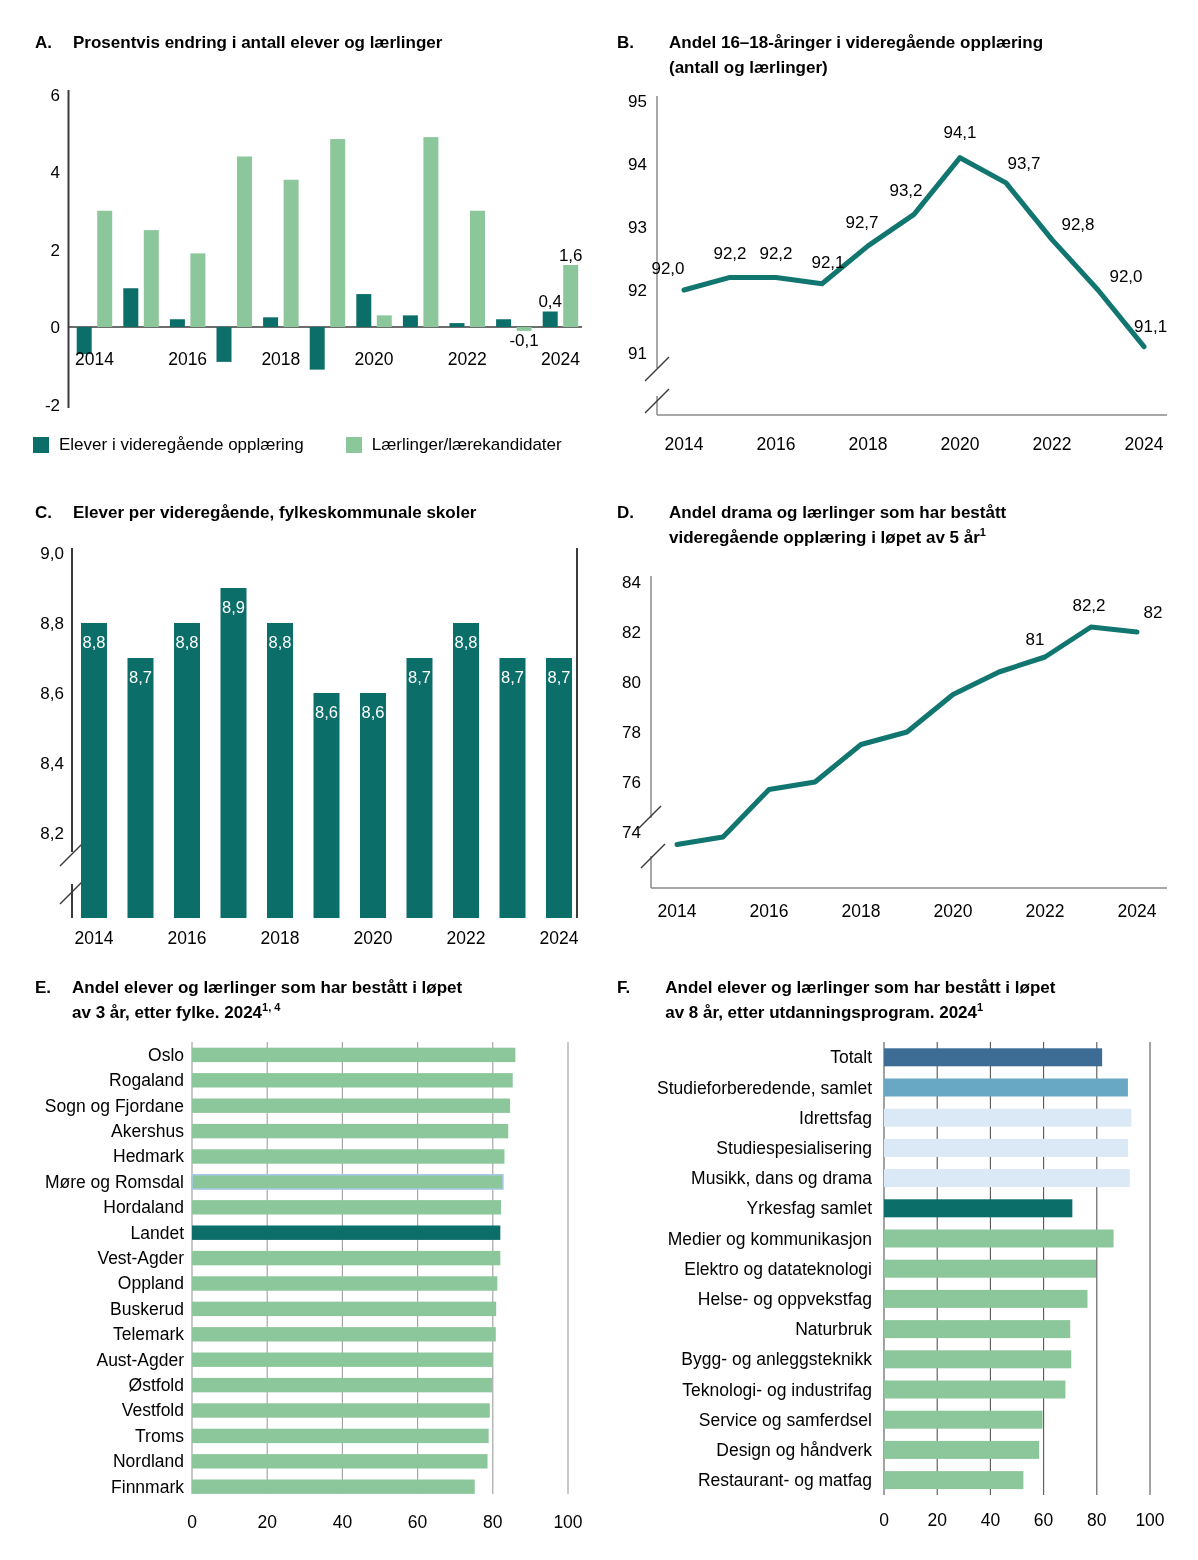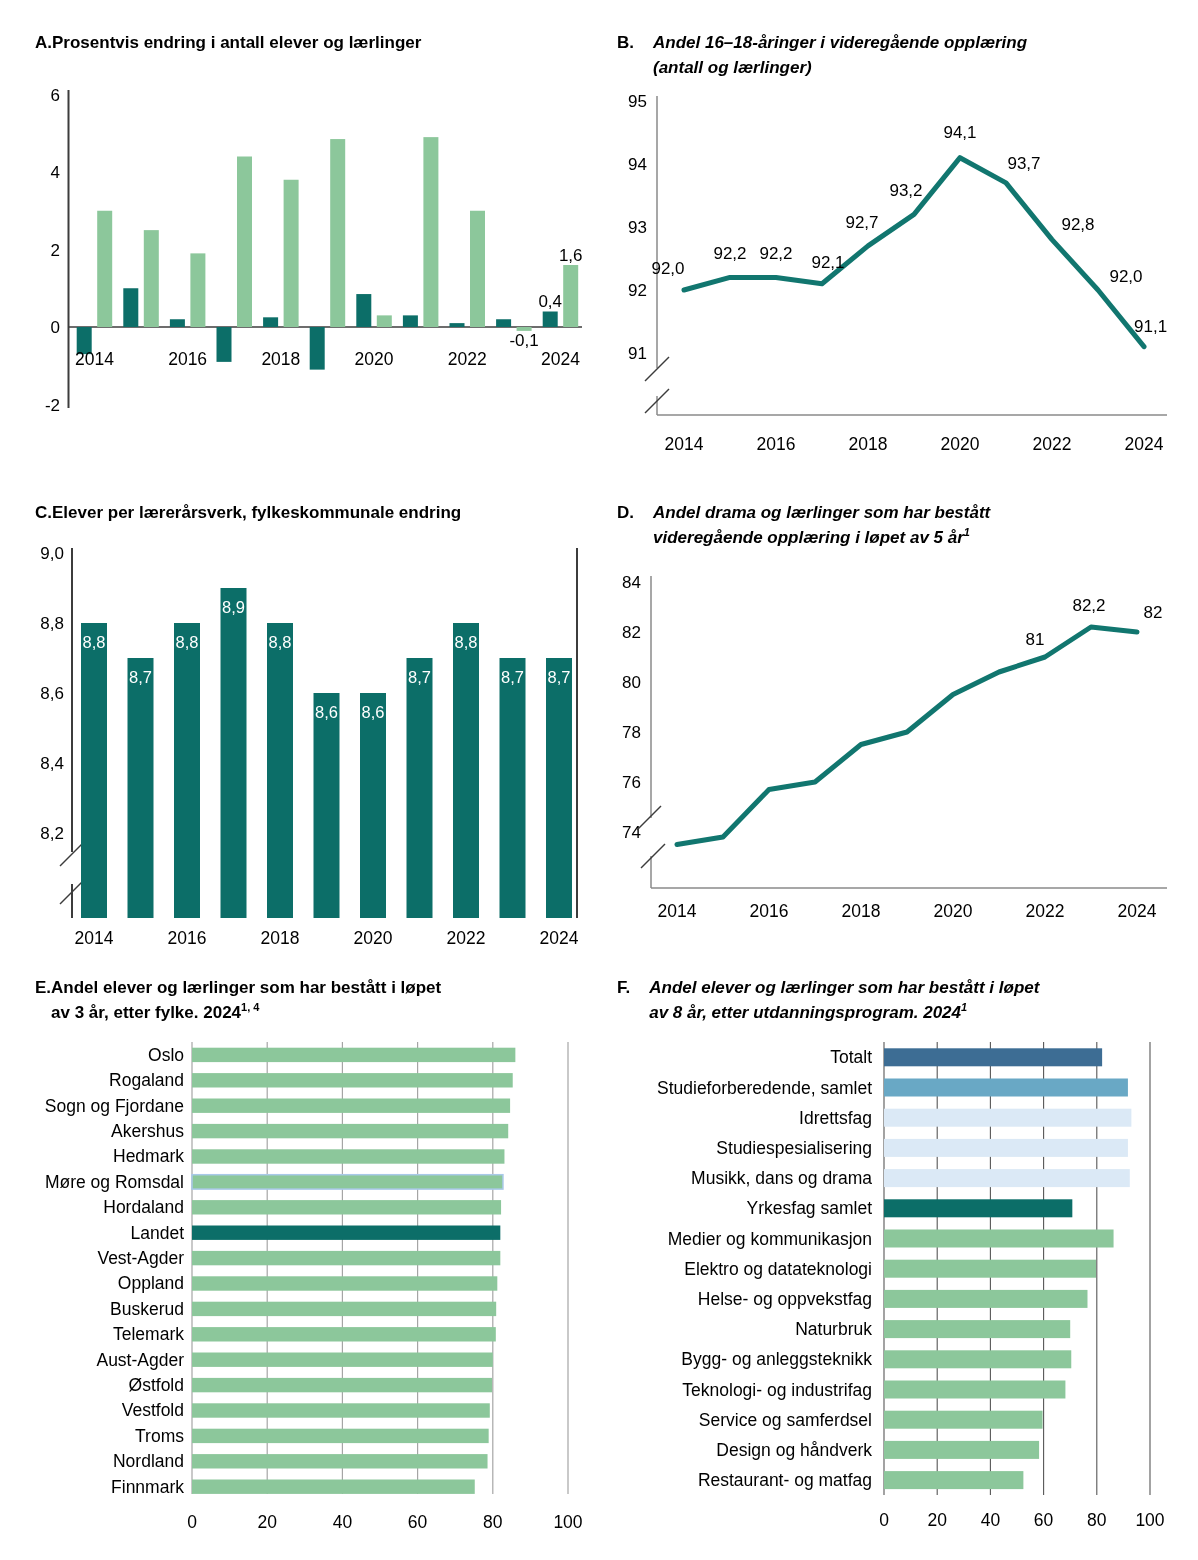--- a/index.html
+++ b/index.html
@@ -1,24 +1,24 @@
 <!DOCTYPE html>
 <html><head>
 <meta charset="utf-8">
 <style>
   html,body{margin:0;padding:0;background:#ffffff;}
   #canvas{position:relative;width:1198px;height:1560px;background:#fff;overflow:hidden;
           font-family:"Liberation Sans", sans-serif;color:#000;}
   .panel{position:absolute;}
   .ptitle{position:absolute;top:2px;left:0;display:flex;font-size:17px;font-weight:bold;line-height:1.35;}
   .ptitle .letter{flex:0 0 auto;}
-  .ptitle .ttext{}
+  .ptitle .ttext{margin-left:21px;}
   .panel.leftcol .ptitle{left:5px;}
   .panel.rightcol .ptitle{left:18px;}
-  .panel.rightcol .ptitle .ttext{margin-left:19px;font-style:italic;}
+  .panel.rightcol .ptitle .ttext{margin-left:35px;}
   sup{font-size:11px;}
   svg{position:absolute;left:0;top:0;}
   .legend{position:absolute;top:405px;left:3px;display:flex;align-items:center;font-size:17px;}
   .swatch{display:inline-block;width:16px;height:16px;margin-right:10px;}
   .lgap{margin-left:42px;}
   text{font-family:"Liberation Sans", sans-serif;}
 </style>
 </head>
 <body>
 
@@ -62,20 +62,26 @@
         <text x="157.65" y="335" text-anchor="middle" font-size="17.5" fill="#000" font-weight="normal">2016</text>
         <text x="250.85000000000002" y="335" text-anchor="middle" font-size="17.5" fill="#000" font-weight="normal">2018</text>
         <text x="344.05" y="335" text-anchor="middle" font-size="17.5" fill="#000" font-weight="normal">2020</text>
         <text x="437.25" y="335" text-anchor="middle" font-size="17.5" fill="#000" font-weight="normal">2022</text>
         <text x="530.45" y="335" text-anchor="middle" font-size="17.5" fill="#000" font-weight="normal">2024</text>
       </svg>
     <div class="ptitle">
       <span class="letter">A.</span>
       <span class="ttext"><span>Prosentvis endring i antall elever og lærlinger</span><br><span></span><sup></sup></span>
     </div>
+    <div class="legend">
+      <span class="swatch" style="background: rgb(12, 110, 104);"></span>
+      <span>Elever i videregående opplæring</span>
+      <span class="swatch lgap" style="background: rgb(140, 199, 155);"></span>
+      <span>Lærlinger/lærekandidater</span>
+    </div>
   </div>
 
   <div class="panel rightcol" style="left:599px;top:30px;width:599px;height:445px;">
     <svg id="svgB" width="599" height="445">
         <text x="48" y="77" text-anchor="end" font-size="17" fill="#000" font-weight="normal">95</text>
         <text x="48" y="140" text-anchor="end" font-size="17" fill="#000" font-weight="normal">94</text>
         <text x="48" y="203" text-anchor="end" font-size="17" fill="#000" font-weight="normal">93</text>
         <text x="48" y="266" text-anchor="end" font-size="17" fill="#000" font-weight="normal">92</text>
         <text x="48" y="329" text-anchor="end" font-size="17" fill="#000" font-weight="normal">91</text>
         <line x1="58" y1="66" x2="58" y2="338" stroke="#8a8a8a" stroke-width="1.5"></line>
@@ -144,21 +150,21 @@
         <text x="529" y="183.0000000000005" text-anchor="middle" font-size="16.5" fill="#ffffff" font-weight="normal">8,7</text>
         <text x="64" y="444" text-anchor="middle" font-size="17.5" fill="#000" font-weight="normal">2014</text>
         <text x="157" y="444" text-anchor="middle" font-size="17.5" fill="#000" font-weight="normal">2016</text>
         <text x="250" y="444" text-anchor="middle" font-size="17.5" fill="#000" font-weight="normal">2018</text>
         <text x="343" y="444" text-anchor="middle" font-size="17.5" fill="#000" font-weight="normal">2020</text>
         <text x="436" y="444" text-anchor="middle" font-size="17.5" fill="#000" font-weight="normal">2022</text>
         <text x="529" y="444" text-anchor="middle" font-size="17.5" fill="#000" font-weight="normal">2024</text>
       </svg>
     <div class="ptitle">
       <span class="letter">C.</span>
-      <span class="ttext"><span>Elever per lærerårsverk, fylkeskommunale endring</span><br><span></span><sup></sup></span>
+      <span class="ttext"><span>Elever per videregående, fylkeskommunale skoler</span><br><span></span><sup></sup></span>
     </div>
   </div>
 
   <div class="panel rightcol" style="left:599px;top:500px;width:599px;height:465px;">
     <svg id="svgD" width="599" height="465">
         <text x="42" y="88" text-anchor="end" font-size="17" fill="#000" font-weight="normal">84</text>
         <text x="42" y="138" text-anchor="end" font-size="17" fill="#000" font-weight="normal">82</text>
         <text x="42" y="188" text-anchor="end" font-size="17" fill="#000" font-weight="normal">80</text>
         <text x="42" y="238" text-anchor="end" font-size="17" fill="#000" font-weight="normal">78</text>
         <text x="42" y="288" text-anchor="end" font-size="17" fill="#000" font-weight="normal">76</text>

